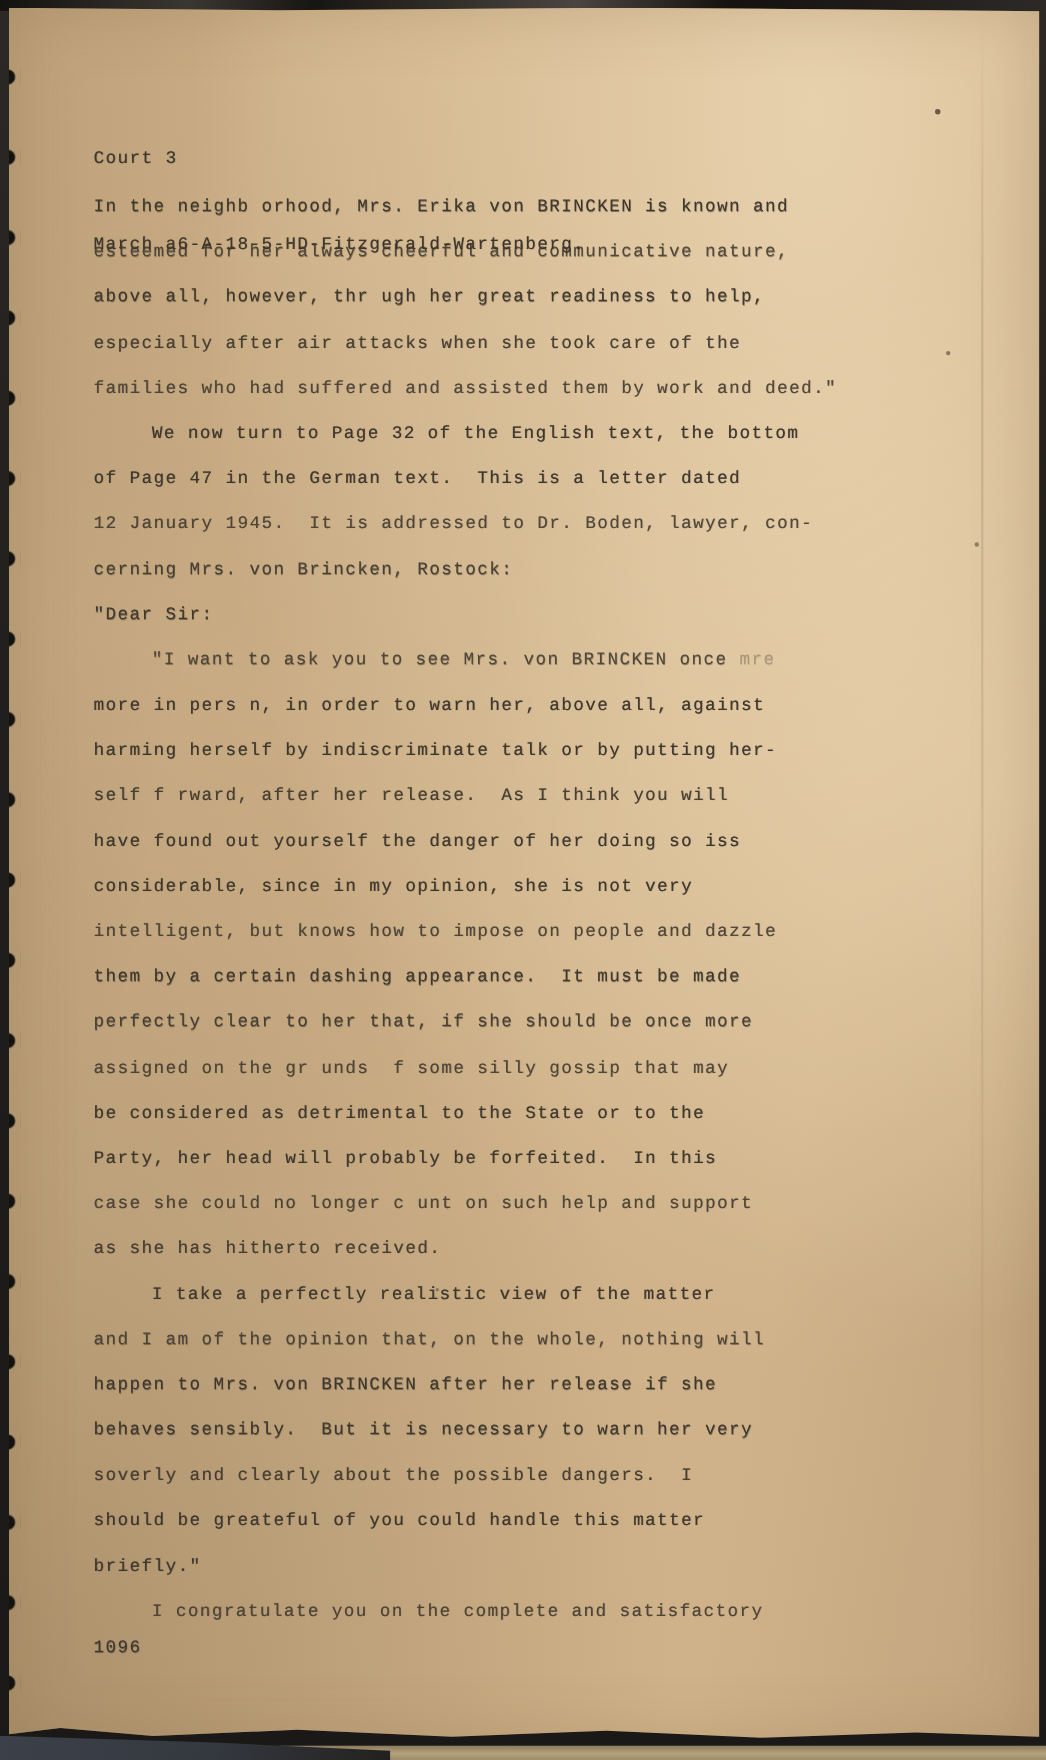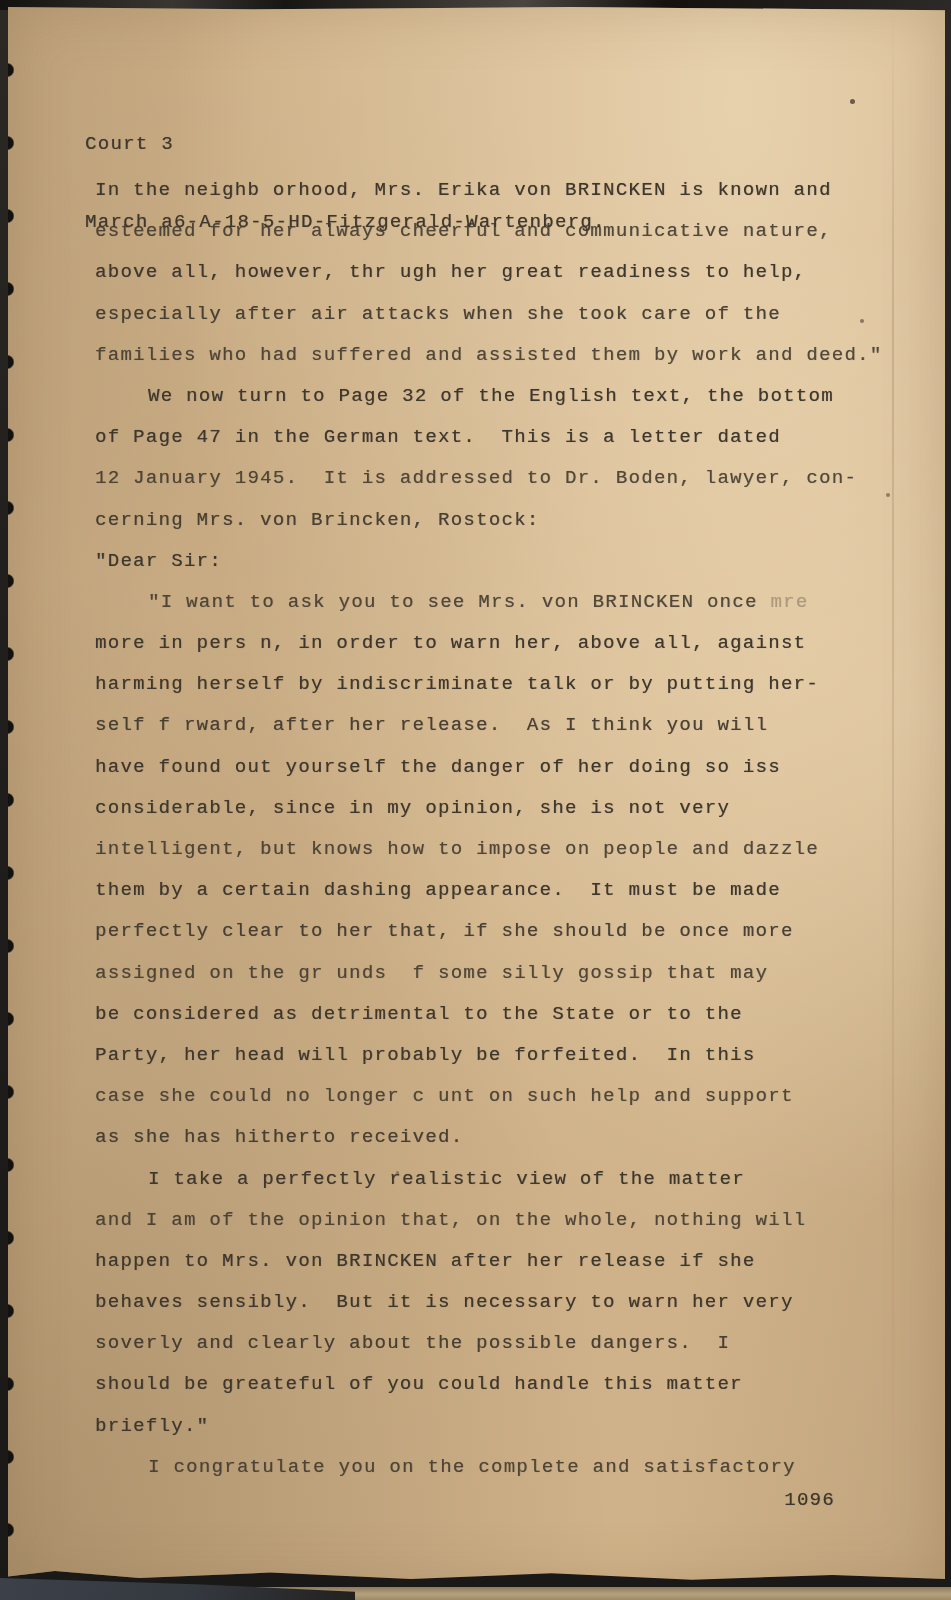--- a/index.html
+++ b/index.html
@@ -36,31 +36,31 @@
   .notch-strip{
     position:absolute;left:-1px;top:26px;bottom:0;width:12px;
     background-image:radial-gradient(circle at 0px 37px, #14120f 6px, rgba(20,18,15,0) 7.5px);
     background-size:12px 73px;background-repeat:repeat-y;
   }
   .crease{
     position:absolute;top:0;bottom:0;width:2px;left:884px;
     background:linear-gradient(180deg,rgba(90,70,45,0) 0%,rgba(90,70,45,0.18) 20%,rgba(90,70,45,0.10) 60%,rgba(90,70,45,0) 95%);
   }
   .typewriter{
-    color:#3e372d;font-size:19px;letter-spacing:1.3px;white-space:pre;
+    color:#3e372d;font-size:16px;letter-spacing:1.3px;white-space:pre;
     text-shadow:0.4px 0.3px 0.7px rgba(62,55,45,0.60);
   }
   .header-block{position:absolute;left:77px;top:72px;line-height:26px;}
   .body-block{position:absolute;left:77px;top:172px;right:30px;}
-  .line{height:41.2px;margin-left:10px;}
+  .line{height:41.2px;}
   .line.indent{padding-left:53px;}
   .line:nth-child(3n+2){opacity:0.88;font-family:Liberation Mono, monospace;}
   .line:nth-child(5n+4){opacity:0.93;}
   .faded{opacity:0.38;}
-  .page-number{position:absolute;left:77px;top:1482px;width:750px;text-align:right;height:30px;}
+  .page-number{position:absolute;left:77px;top:1482px;width:750px;text-align:left;height:30px;}
   .speck{position:absolute;border-radius:50%;background:#4a3f30;}
   .speck.s1{left:842px;top:92px;width:5px;height:5px;opacity:.8;}
   .speck.s2{left:852px;top:312px;width:4px;height:4px;opacity:.6;}
   .speck.s3{left:878px;top:486px;width:4px;height:4px;opacity:.55;}
   .speck.s4{left:388px;top:1164px;width:3px;height:3px;opacity:.5;}
 </style>
 </head>
 <body>
 
 <div class="backdrop-top"></div>

